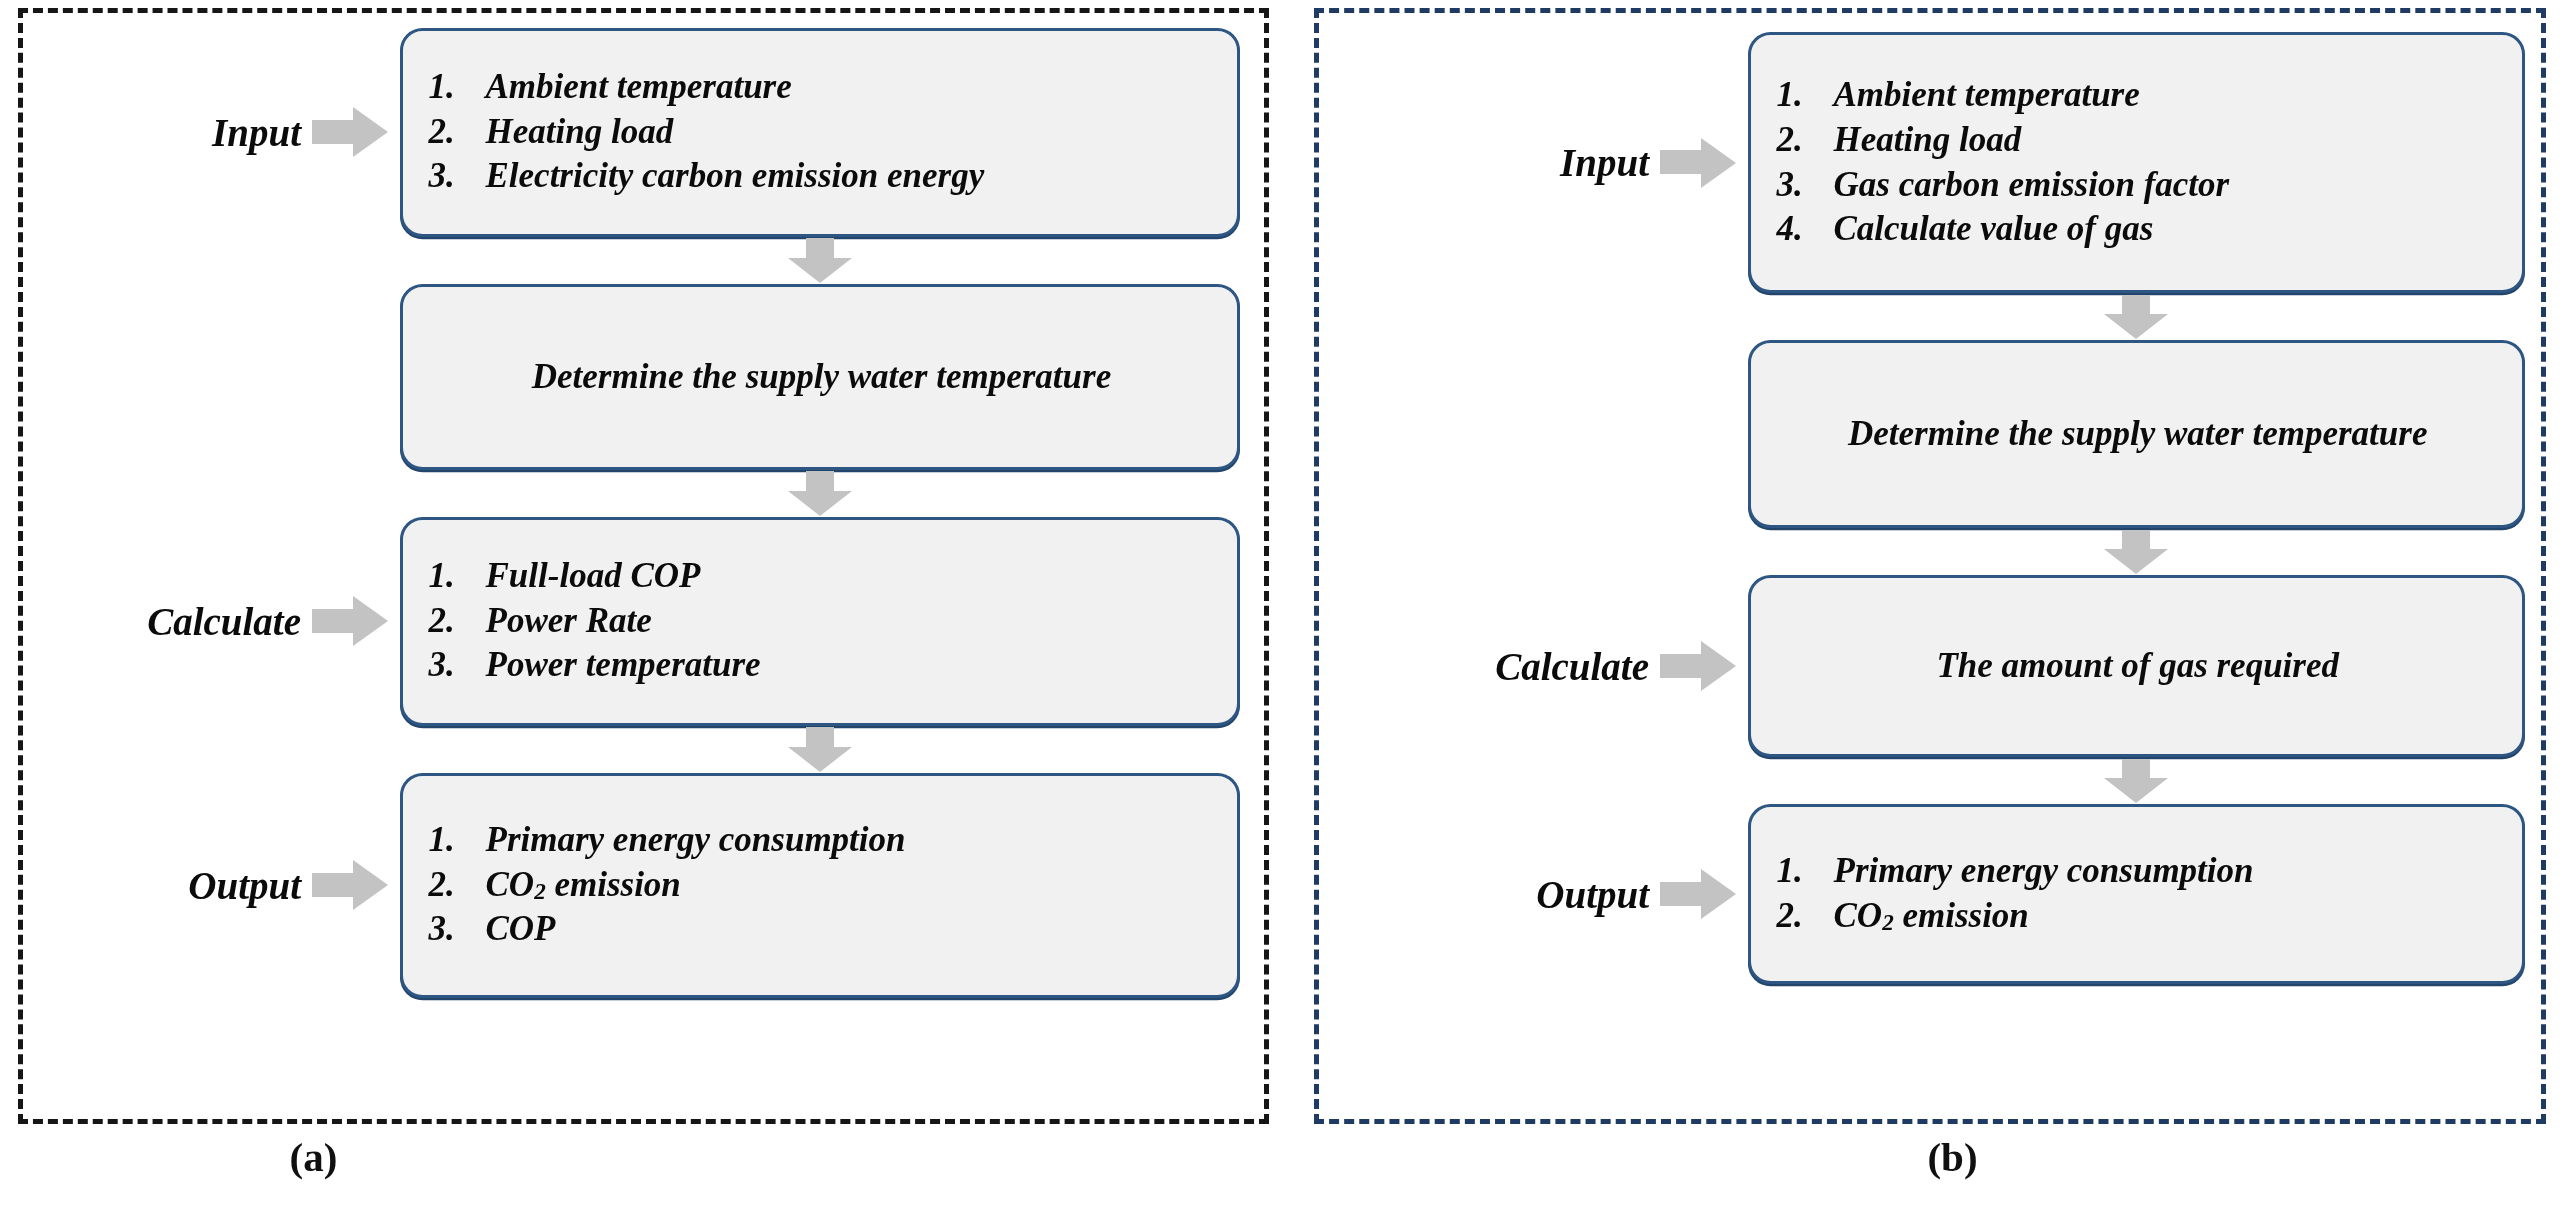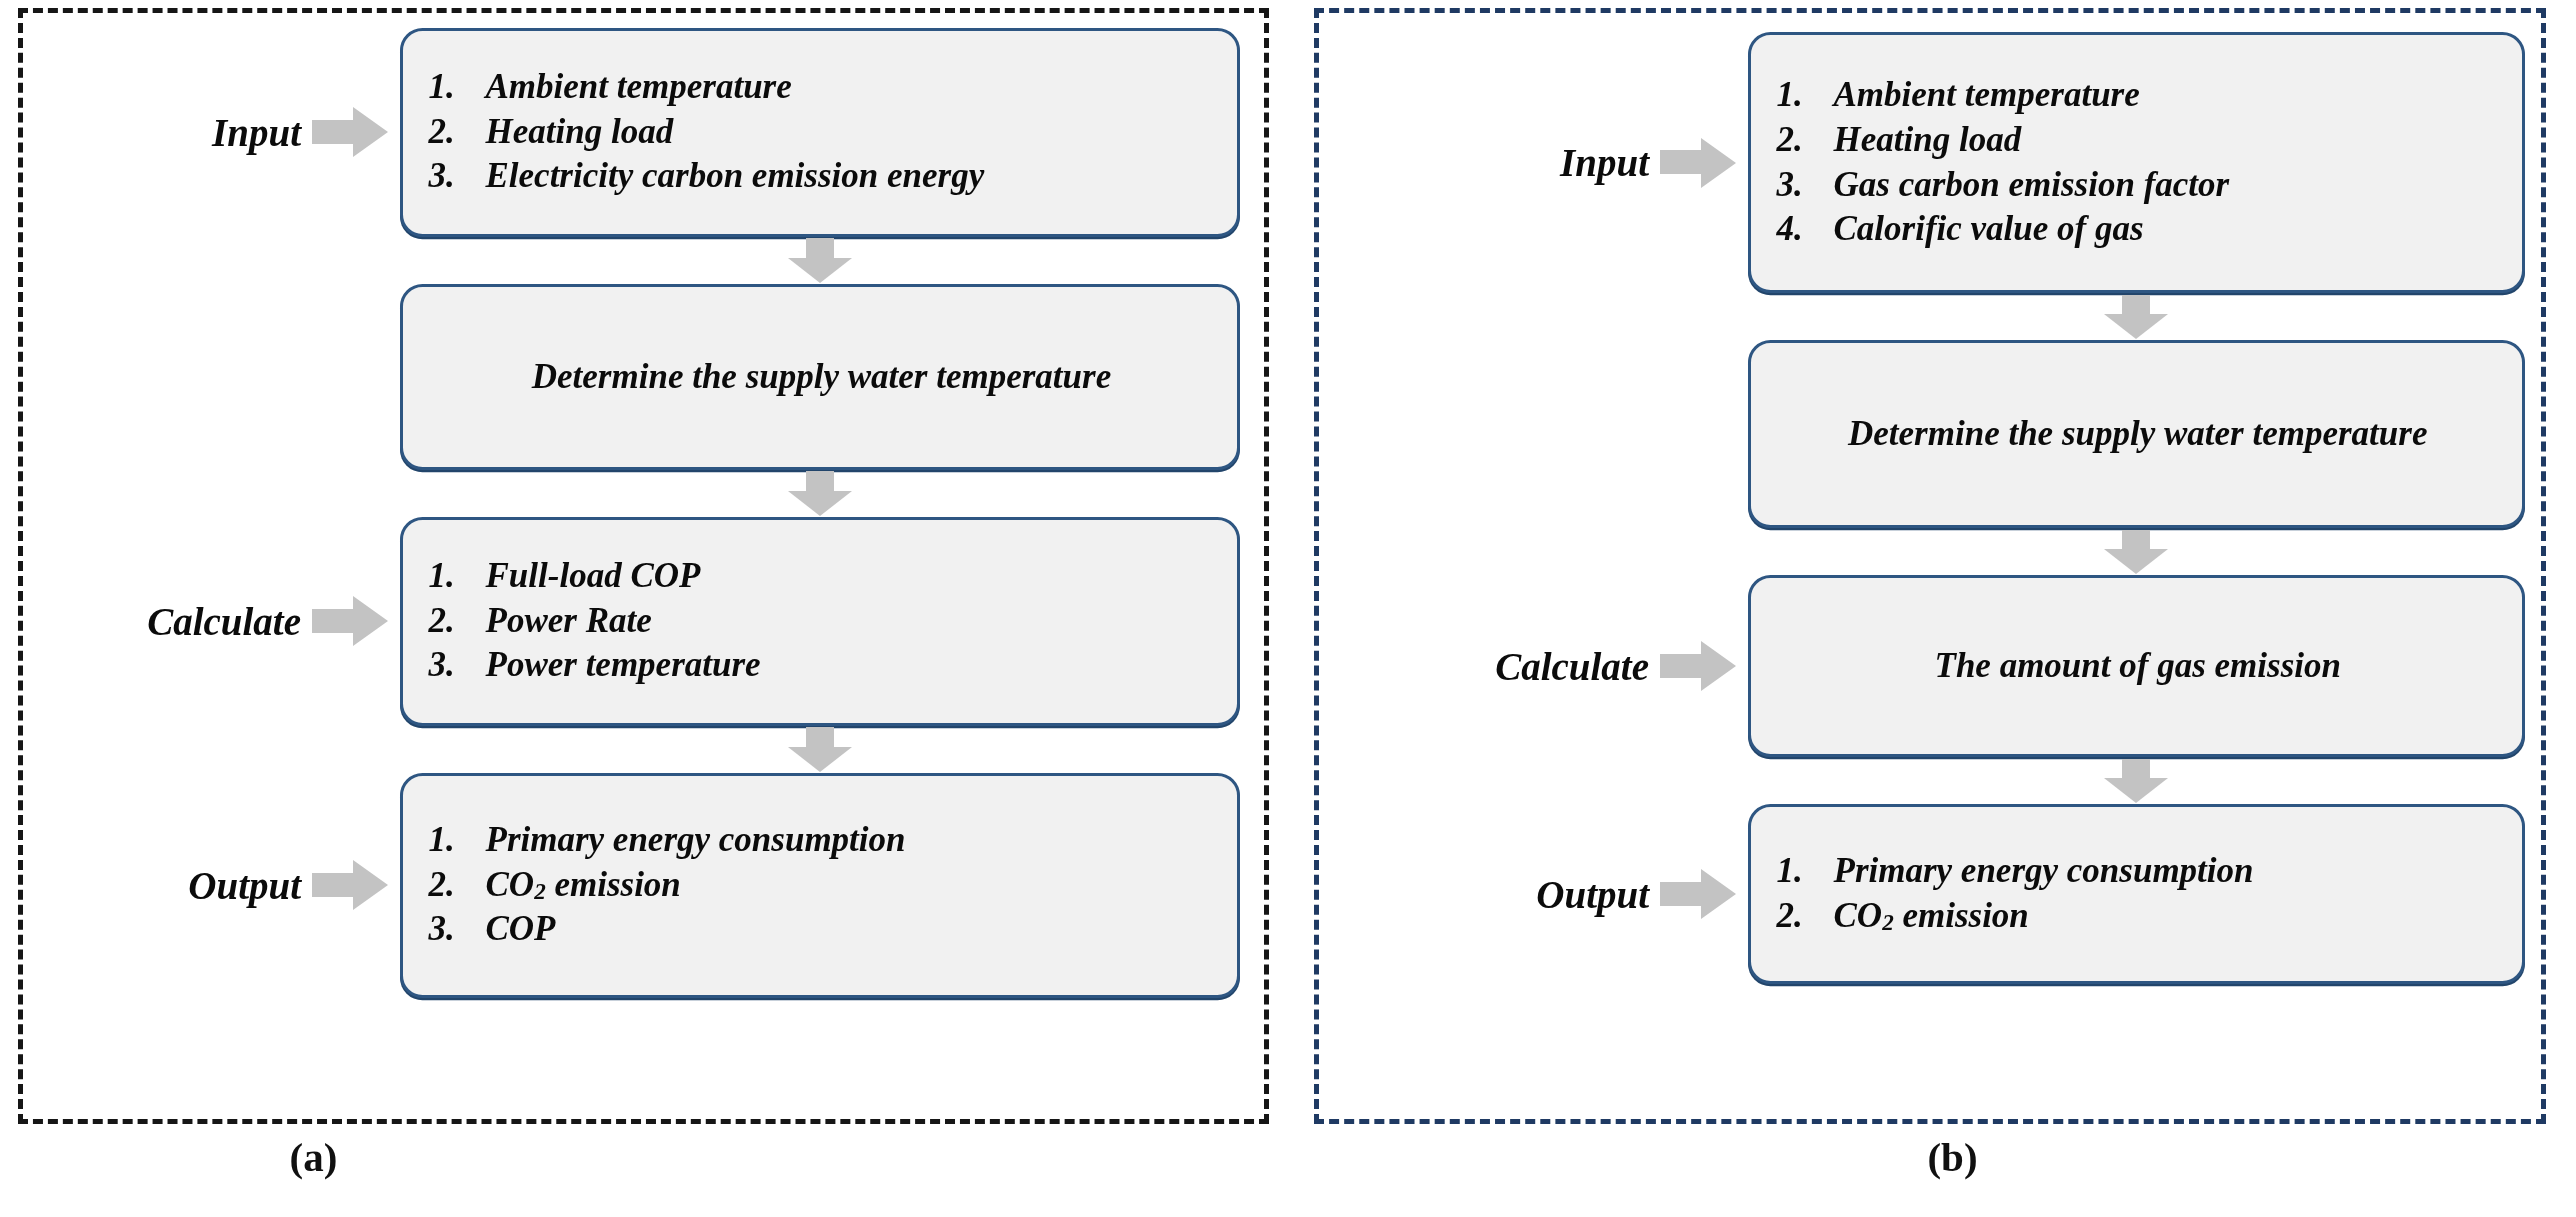--- a/index.html
+++ b/index.html
@@ -407,21 +407,21 @@
                 <li>
                   <span class="num">2.</span>
                   <span class="txt">Heating load</span>
                 </li>
                 <li>
                   <span class="num">3.</span>
                   <span class="txt">Gas carbon emission factor</span>
                 </li>
                 <li>
                   <span class="num">4.</span>
-                  <span class="txt">Calorific value of gas</span>
+                  <span class="txt">Calculate value of gas</span>
                 </li>
               </ul>
             </div>
           </div>
         </div>
 
         <div class="connector conn">
           <div class="spacer"></div>
           <div class="arrow-wrap">
             <span class="arrow-down">
@@ -453,21 +453,21 @@
         <div class="flow-row row-calc">
           <div class="stage-label-cell">
             <span class="stage-label">Calculate</span>
             <span class="arrow-right">
               <span class="shaft"></span>
                 <span class="head"></span>
             </span>
           </div>
           <div class="box-cell">
             <div class="box">
-              <div class="box-center-text">The amount of gas emission</div>
+              <div class="box-center-text">The amount of gas required</div>
             </div>
           </div>
         </div>
 
         <div class="connector conn">
           <div class="spacer"></div>
           <div class="arrow-wrap">
             <span class="arrow-down">
               <span class="shaft"></span>
                 <span class="head"></span>

